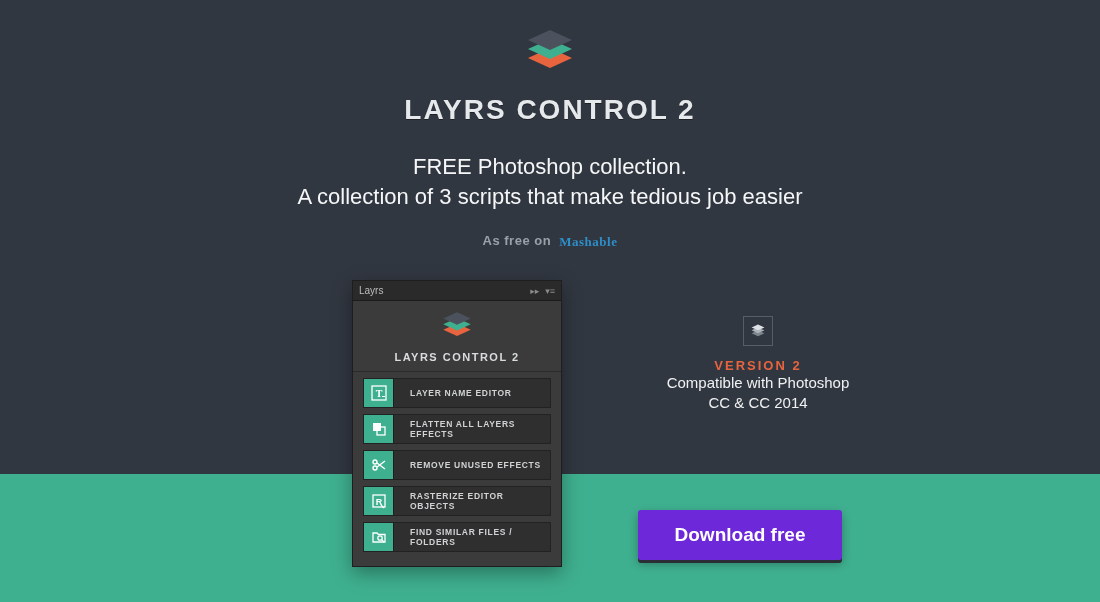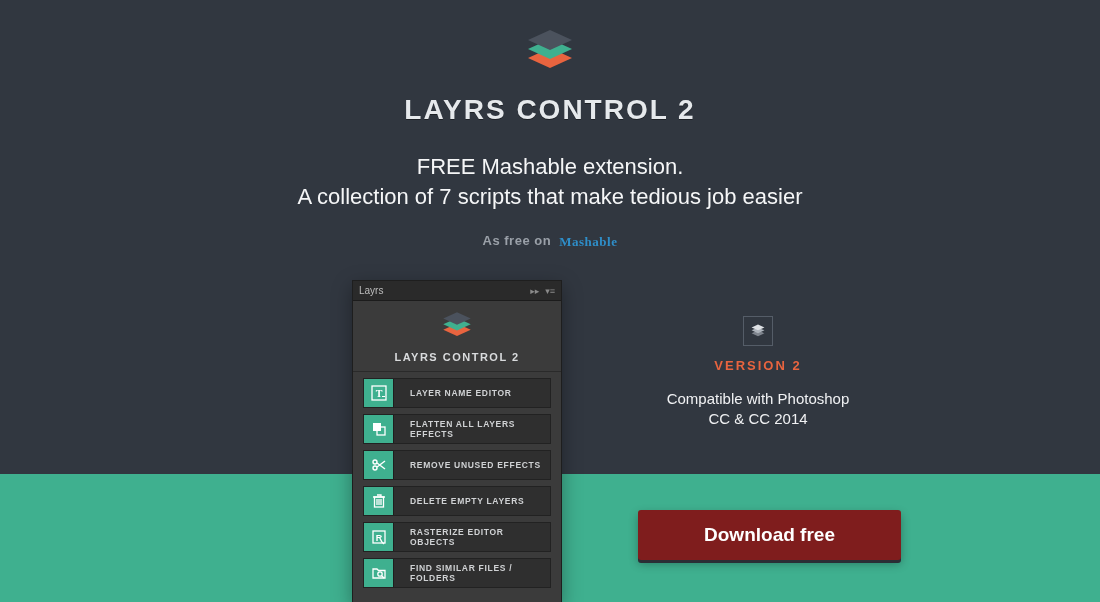--- a/index.html
+++ b/index.html
@@ -130,34 +130,33 @@
     border: 1px solid #555d68;
     display:flex; align-items:center; justify-content:center;
   }
   .vlabel {
     color: #e8643f;
     font-size: 13px;
     font-weight: 700;
     letter-spacing: 2px;
   }
   .compat {
-    margin-top: 16px;
     color: #f0f1f3;
     font-size: 15px;
     font-weight: 500;
     line-height: 1.35;
   }
 
   .download-btn {
     position: absolute;
     left: 638px;
     top: 510px;
-    width: 263px;
+    width: 204px;
     height: 50px;
-    background: #7f1d1d;
+    background: #6d28d9;
     color: #fff;
     display: flex;
     align-items: center;
     justify-content: center;
     font-size: 19px;
     font-weight: 600;
     border: none;
     border-radius: 3px;
     box-shadow: 0 3px 0 #2a2e35, 0 4px 10px rgba(0,0,0,.3);
     z-index: 4;
@@ -174,22 +173,22 @@
 <div class="hero">
   <span class="logo-stack">
     <svg width="56" height="48" viewBox="0 0 56 48">
       <polygon points="28,20 50,30 28,40 6,30" fill="#e8643f"></polygon>
       <polygon points="28,11 50,21 28,31 6,21" fill="#3fb08f"></polygon>
       <polygon points="28,2 50,12 28,22 6,12" fill="#4b525d"></polygon>
     </svg>
   </span>
   <div class="title">LAYRS CONTROL 2</div>
   <div class="subtitle">
-    <span>FREE Mashable extension.</span><br>
-    <span>A collection of 7 scripts that make tedious job easier</span>
+    <span>FREE Photoshop collection.</span><br>
+    <span>A collection of 3 scripts that make tedious job easier</span>
   </div>
   <div class="asseen">
     <span>As free on</span>
     <span class="mashable">Mashable</span>
   </div>
 </div>
 
 <div class="panel">
   <div class="panel-tab">
     <div class="left">
@@ -237,29 +236,20 @@
       <span class="icon">
         <svg width="16" height="16" viewBox="0 0 16 16" fill="none" stroke="#fff" stroke-width="1.4">
             <circle cx="4" cy="5" r="2"></circle>
             <circle cx="4" cy="11" r="2"></circle>
             <path d="M6 6 L14 12 M6 10 L14 4"></path>
           </svg>
       </span>
       <span class="label">REMOVE UNUSED EFFECTS</span>
     </div>
 
-    <div class="script-row">
-      <span class="icon">
-        <svg width="16" height="16" viewBox="0 0 16 16" fill="none" stroke="#fff" stroke-width="1.3">
-            <rect x="3.5" y="4" width="9" height="10"></rect>
-            <path d="M2 4 H14 M6 2 H10 V4 M6 6 V12 M8 6 V12 M10 6 V12"></path>
-          </svg>
-      </span>
-      <span class="label">DELETE EMPTY LAYERS</span>
-    </div>
 
     <div class="script-row">
       <span class="icon">
         <svg width="16" height="16" viewBox="0 0 16 16">
             <rect x="2" y="2" width="12" height="12" fill="none" stroke="#fff" stroke-width="1.3"></rect>
             <text x="8" y="12" text-anchor="middle" fill="#fff" font-size="9" font-family="Arial" font-weight="bold">R</text>
             <path d="M10 12 L13 15" stroke="#fff" stroke-width="1.3"></path>
           </svg>
       </span>
       <span class="label">RASTERIZE EDITOR OBJECTS</span>

